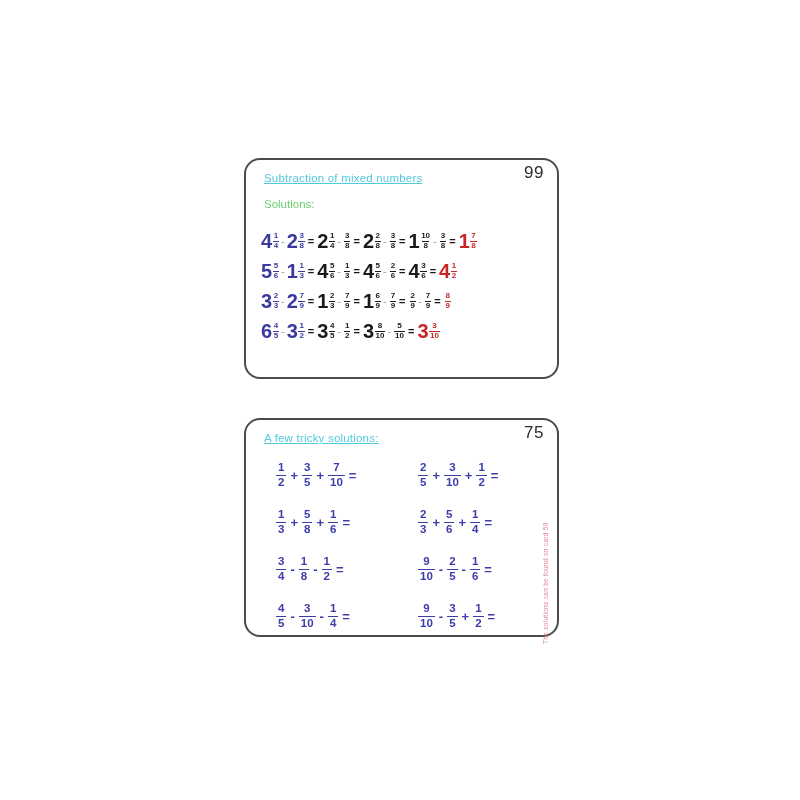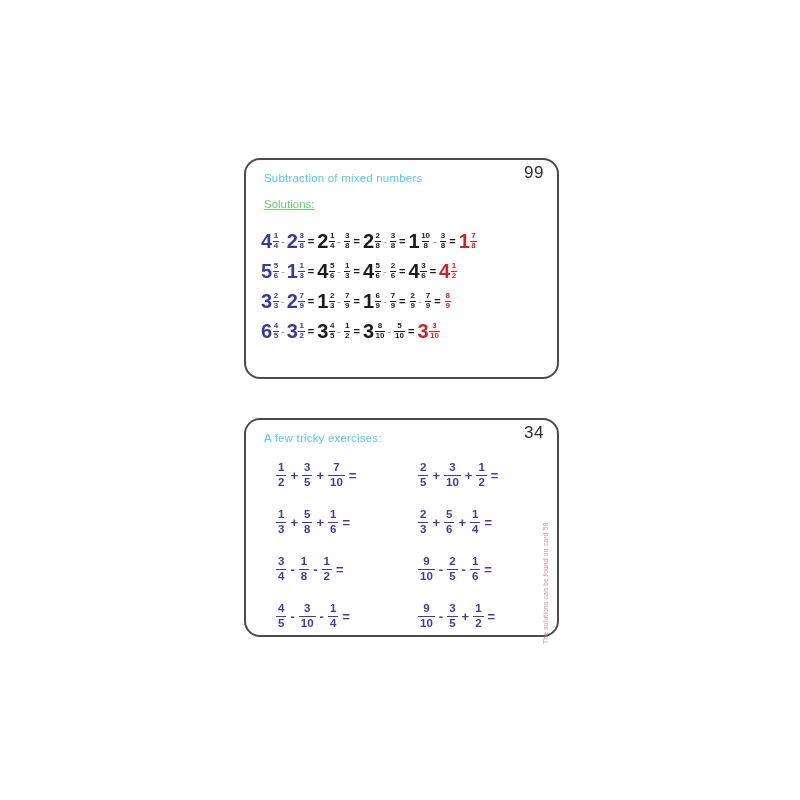--- a/index.html
+++ b/index.html
@@ -15,25 +15,25 @@
   }
   #card-56{left:244px;top:158px;width:315px;height:221px;}
   #card-57{left:244px;top:418px;width:315px;height:219px;}
 
   .card-number{
     position:absolute;top:3px;right:13px;
     font-size:17px;color:#2d2d2d;letter-spacing:0.5px;
   }
   .card-title{
     position:absolute;left:18px;top:12px;
-    font-size:11.5px;letter-spacing:0.2px;color:#53cadf;
+    font-size:11.5px;letter-spacing:0.2px;color:#53cadf;text-decoration:underline;
   }
   .solutions-label{
     position:absolute;left:18px;top:38px;
-    font-size:11.5px;color:#68d06e;text-decoration:underline;
+    font-size:11.5px;color:#68d06e;
   }
 
   
   .eq-rows{position:absolute;left:15px;top:66px;right:6px;}
   .eq-row{
     display:flex;align-items:center;height:30px;white-space:nowrap;
   }
   .mixed{display:inline-flex;align-items:center;}
   .whole{font-size:20px;font-weight:700;line-height:1;letter-spacing:-0.5px;}
   .sfrac{
@@ -330,22 +330,22 @@
           <span class="sfrac">
             <span class="num">3</span>
             <span class="den">10</span>
           </span>
         </span>
       </div>
     </div>
 </div>
 
 <div class="card" id="card-57">
-  <div class="card-number">34</div>
-  <div class="card-title">A few tricky exercises:</div>
+  <div class="card-number">75</div>
+  <div class="card-title">A few tricky solutions:</div>
   <div class="ex-col" id="ex-col-left">
       <div class="ex-row" style="color: rgb(60, 60, 170);">
         <span class="bfrac">
           <span class="num">1</span>
           <span class="den">2</span>
         </span>
         <span class="ex-op">+</span>
         <span class="bfrac">
           <span class="num">3</span>
           <span class="den">5</span>

